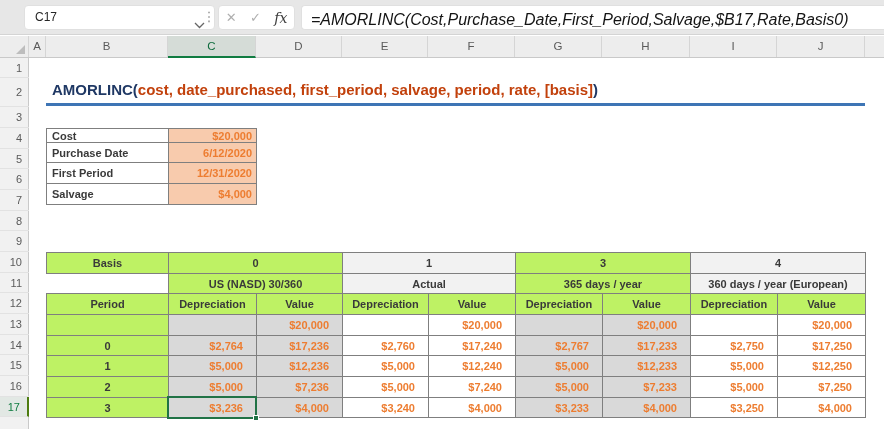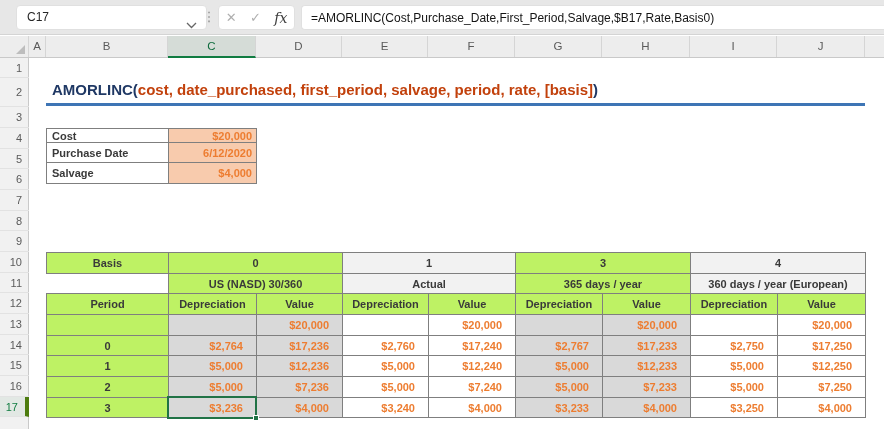--- a/index.html
+++ b/index.html
@@ -4,47 +4,47 @@
 <style>
   * { margin:0; padding:0; box-sizing:border-box; }
   html,body { width:884px; height:429px; overflow:hidden;
     font-family:"Liberation Sans", sans-serif; background:#fff; }
 
   
   #topbar { position:absolute; left:0; top:0; width:884px; height:35px;
     background:#E7E7E7; border-bottom:1px solid #D4D4D4; }
   .whitebox { position:absolute; top:5px; height:25px; background:#fff;
     border:1px solid #E0E0E0; border-radius:4px; }
-  #namebox { left:16px; width:191px; }
+  #namebox { left:24px; width:191px; }
   #namebox .nb-text { position:absolute; left:10px; top:4px; font-size:12px; color:#262626; }
   #namebox .chev { position:absolute; right:9px; top:9px; }
   #grip { position:absolute; left:202px; top:8px; width:14px; text-align:center;
     color:#8F8F8F; font-size:13px; line-height:18px; }
   #fbtns { left:218px; width:77px; display:flex; align-items:center; justify-content:space-around; }
   .fb-x, .fb-check { color:#AFAFAF; font-size:13px; }
   .fb-fx { font-family:"DejaVu Serif", serif; font-style:italic; font-size:14px; color:#3C3C3C; }
   #formulabox { left:301px; width:583px; border-radius:4px 0 0 4px; border-right:none; }
-  #formulabox .f-text { position:absolute; left:9px; top:5px; font-size:12px; color:#141414; white-space:nowrap; }
+  #formulabox .f-text { position:absolute; left:9px; top:5px; font-size:16px; color:#141414; white-space:nowrap;font-style:italic; }
 
   
   #colheaders { position:absolute; left:0; top:36px; width:884px; height:22px;
     background:#EDEDED; border-bottom:1px solid #C9C9C9; }
   #corner { position:absolute; left:0; top:0; width:29px; height:21px; border-right:1px solid #D5D5D5; }
   #corner .tri { position:absolute; right:3px; bottom:3px; width:0; height:0;
     border-left:9px solid transparent; border-bottom:9px solid #BDBDBD; }
   .ch { position:absolute; top:0; height:21px; text-align:center; line-height:21px;
     font-size:11.5px; color:#5A5A5A; border-right:1px solid #D5D5D5; }
   .ch.sel { background:#D5DCD7; color:#0E6B3C; border-bottom:2px solid #107C41; height:22px; line-height:20px; }
 
   
   #rowheaders { position:absolute; left:0; top:58px; width:29px; height:371px;
     background:#F1F1F1; border-right:1px solid #C9C9C9; }
   .rh { position:absolute; left:0; width:29px; text-align:right; padding-right:7px;
     font-size:11px; color:#5A5A5A; border-bottom:1px solid #E2E2E2; }
-  .rh.sel { background:#E2E8E4; color:#107C41; border-right:4px solid #4d7c0f; }
+  .rh.sel { background:#E2E8E4; color:#107C41; border-right:2px solid #4d7c0f; }
 
   
   #sheet { position:absolute; left:29px; top:58px; width:855px; height:371px; background:#fff; }
 
   #title { position:absolute; left:52px; top:81px; font-size:15px; font-weight:bold; white-space:nowrap; }
   .t-dark { color:#1F3864; }
   .t-blue { color:#c2410c; }
   #title-rule { position:absolute; left:46px; top:103px; width:819px; height:3px; background:#3E75B5; }
 
   table { border-collapse:collapse; table-layout:fixed;
@@ -141,20 +141,24 @@
   <tbody>
       <tr style="height:14px">
     <td class="plabel">Cost</td>
     <td class="pval">$20,000</td>
   </tr>
   <tr style="height:20px">
     <td class="plabel">Purchase Date</td>
     <td class="pval">6/12/2020</td>
   </tr>
   <tr style="height:21px">
+    <td class="plabel">First Period</td>
+    <td class="pval">12/31/2020</td>
+  </tr>
+  <tr style="height:21px">
     <td class="plabel">Salvage</td>
     <td class="pval">$4,000</td>
   </tr>
 </tbody>
   </table>
 
 <table id="resulttable">
   <colgroup>
     <col style="width:122px">
       <col style="width:88px">

